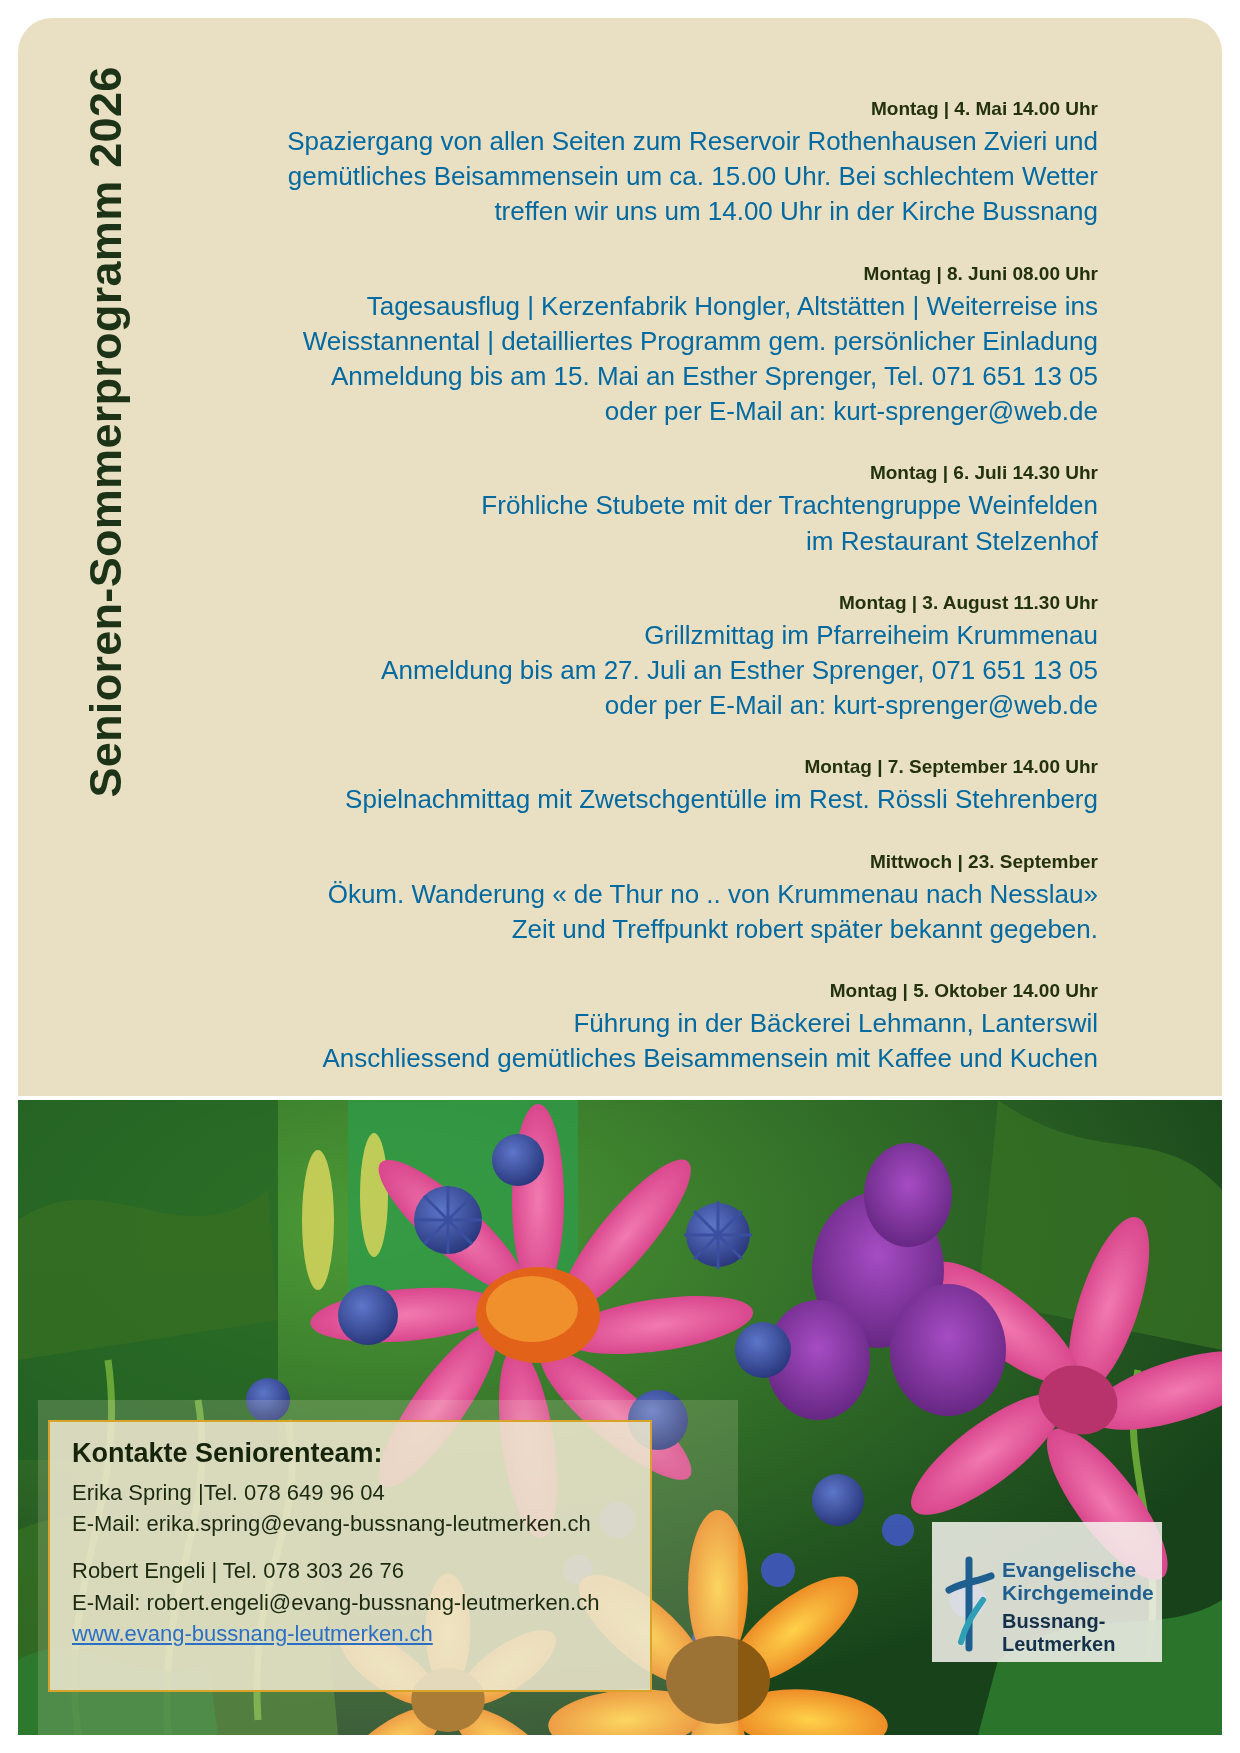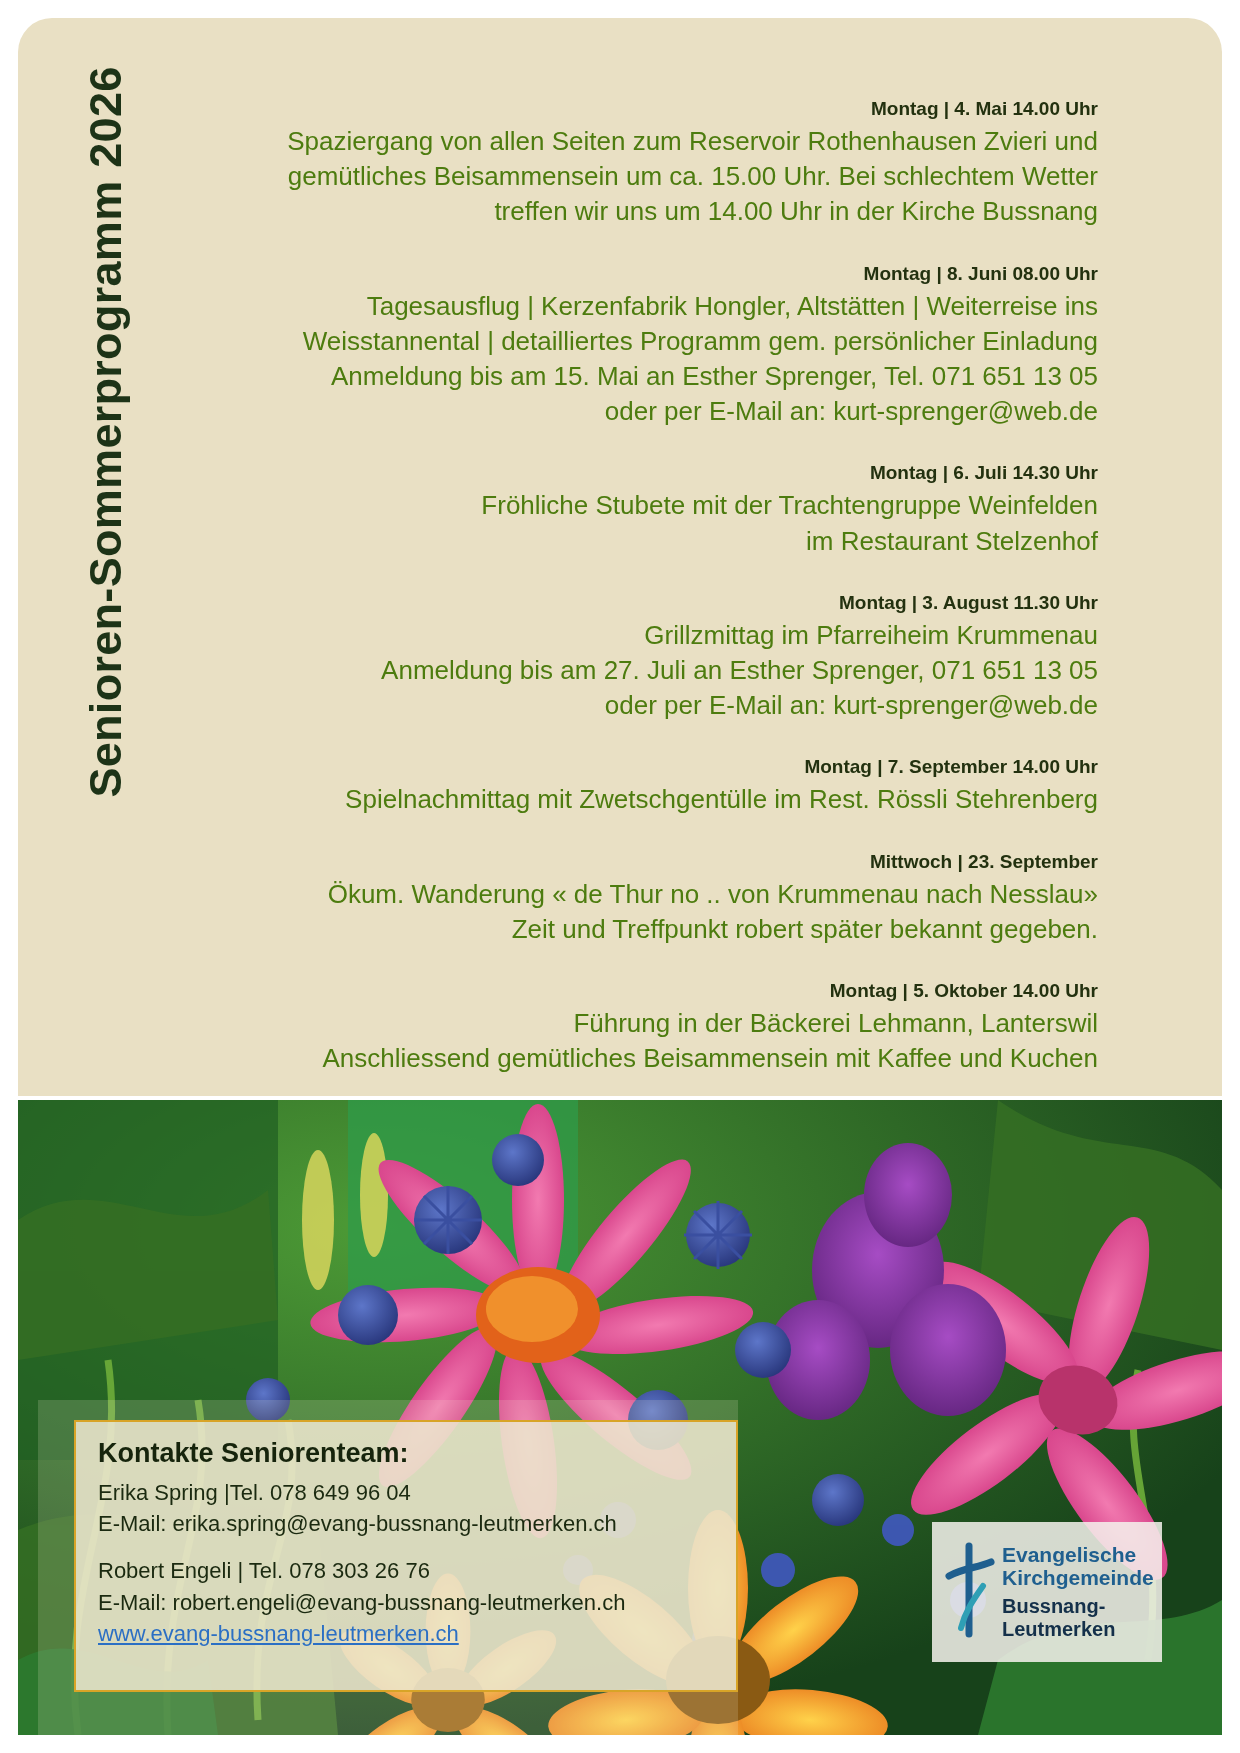--- a/index.html
+++ b/index.html
@@ -59,47 +59,46 @@
     font-size: 19px;
     font-weight: bold;
     color: #23310f;
     line-height: 1.33;
     margin-bottom: 3px;
     text-align: right;
   }
   .event-line {
     font-size: 26px;
     line-height: 1.35;
-    color: #4d7c0f;
+    color: #0369a1;
   }
 
   
   .photo {
     position: absolute;
     left: 18px;
     top: 1100px;
     width: 1204px;
     height: 635px;
     overflow: hidden;
     background: #2d6a2d;
   }
   .photo svg { display: block; width: 100%; height: 100%; }
 
   
   .contact-box {
     position: absolute;
     left: 48px;
     top: 1420px;
-    width: 664px;
+    width: 604px;
     height: 272px;
     background: rgba(236,230,205,0.88);
     border: 2px solid #d8a427;
     padding: 16px 20px 12px 22px;
     color: #1b2a10;
-    margin-left: 26px;
   }
   .contact-title {
     font-size: 27px;
     font-weight: bold;
     margin-bottom: 8px;
     color: #16240c;
   }
   .contact-line {
     font-size: 22px;
     line-height: 1.42;
@@ -115,21 +114,21 @@
 
   
   .logo-box {
     position: absolute;
     left: 932px;
     top: 1522px;
     width: 230px;
     height: 140px;
     background: rgba(244,242,236,0.86);
     display: flex;
-    align-items: center;
+    align-items: flex-end;
     padding: 6px 8px;
   }
   .logo-mark { width: 58px; flex: 0 0 58px; text-align: center; }
   .logo-text { padding-left: 4px; }
   .logo-l1, .logo-l2 {
     font-size: 21px;
     font-weight: bold;
     color: #1f5f8f;
     line-height: 1.1;
   }

